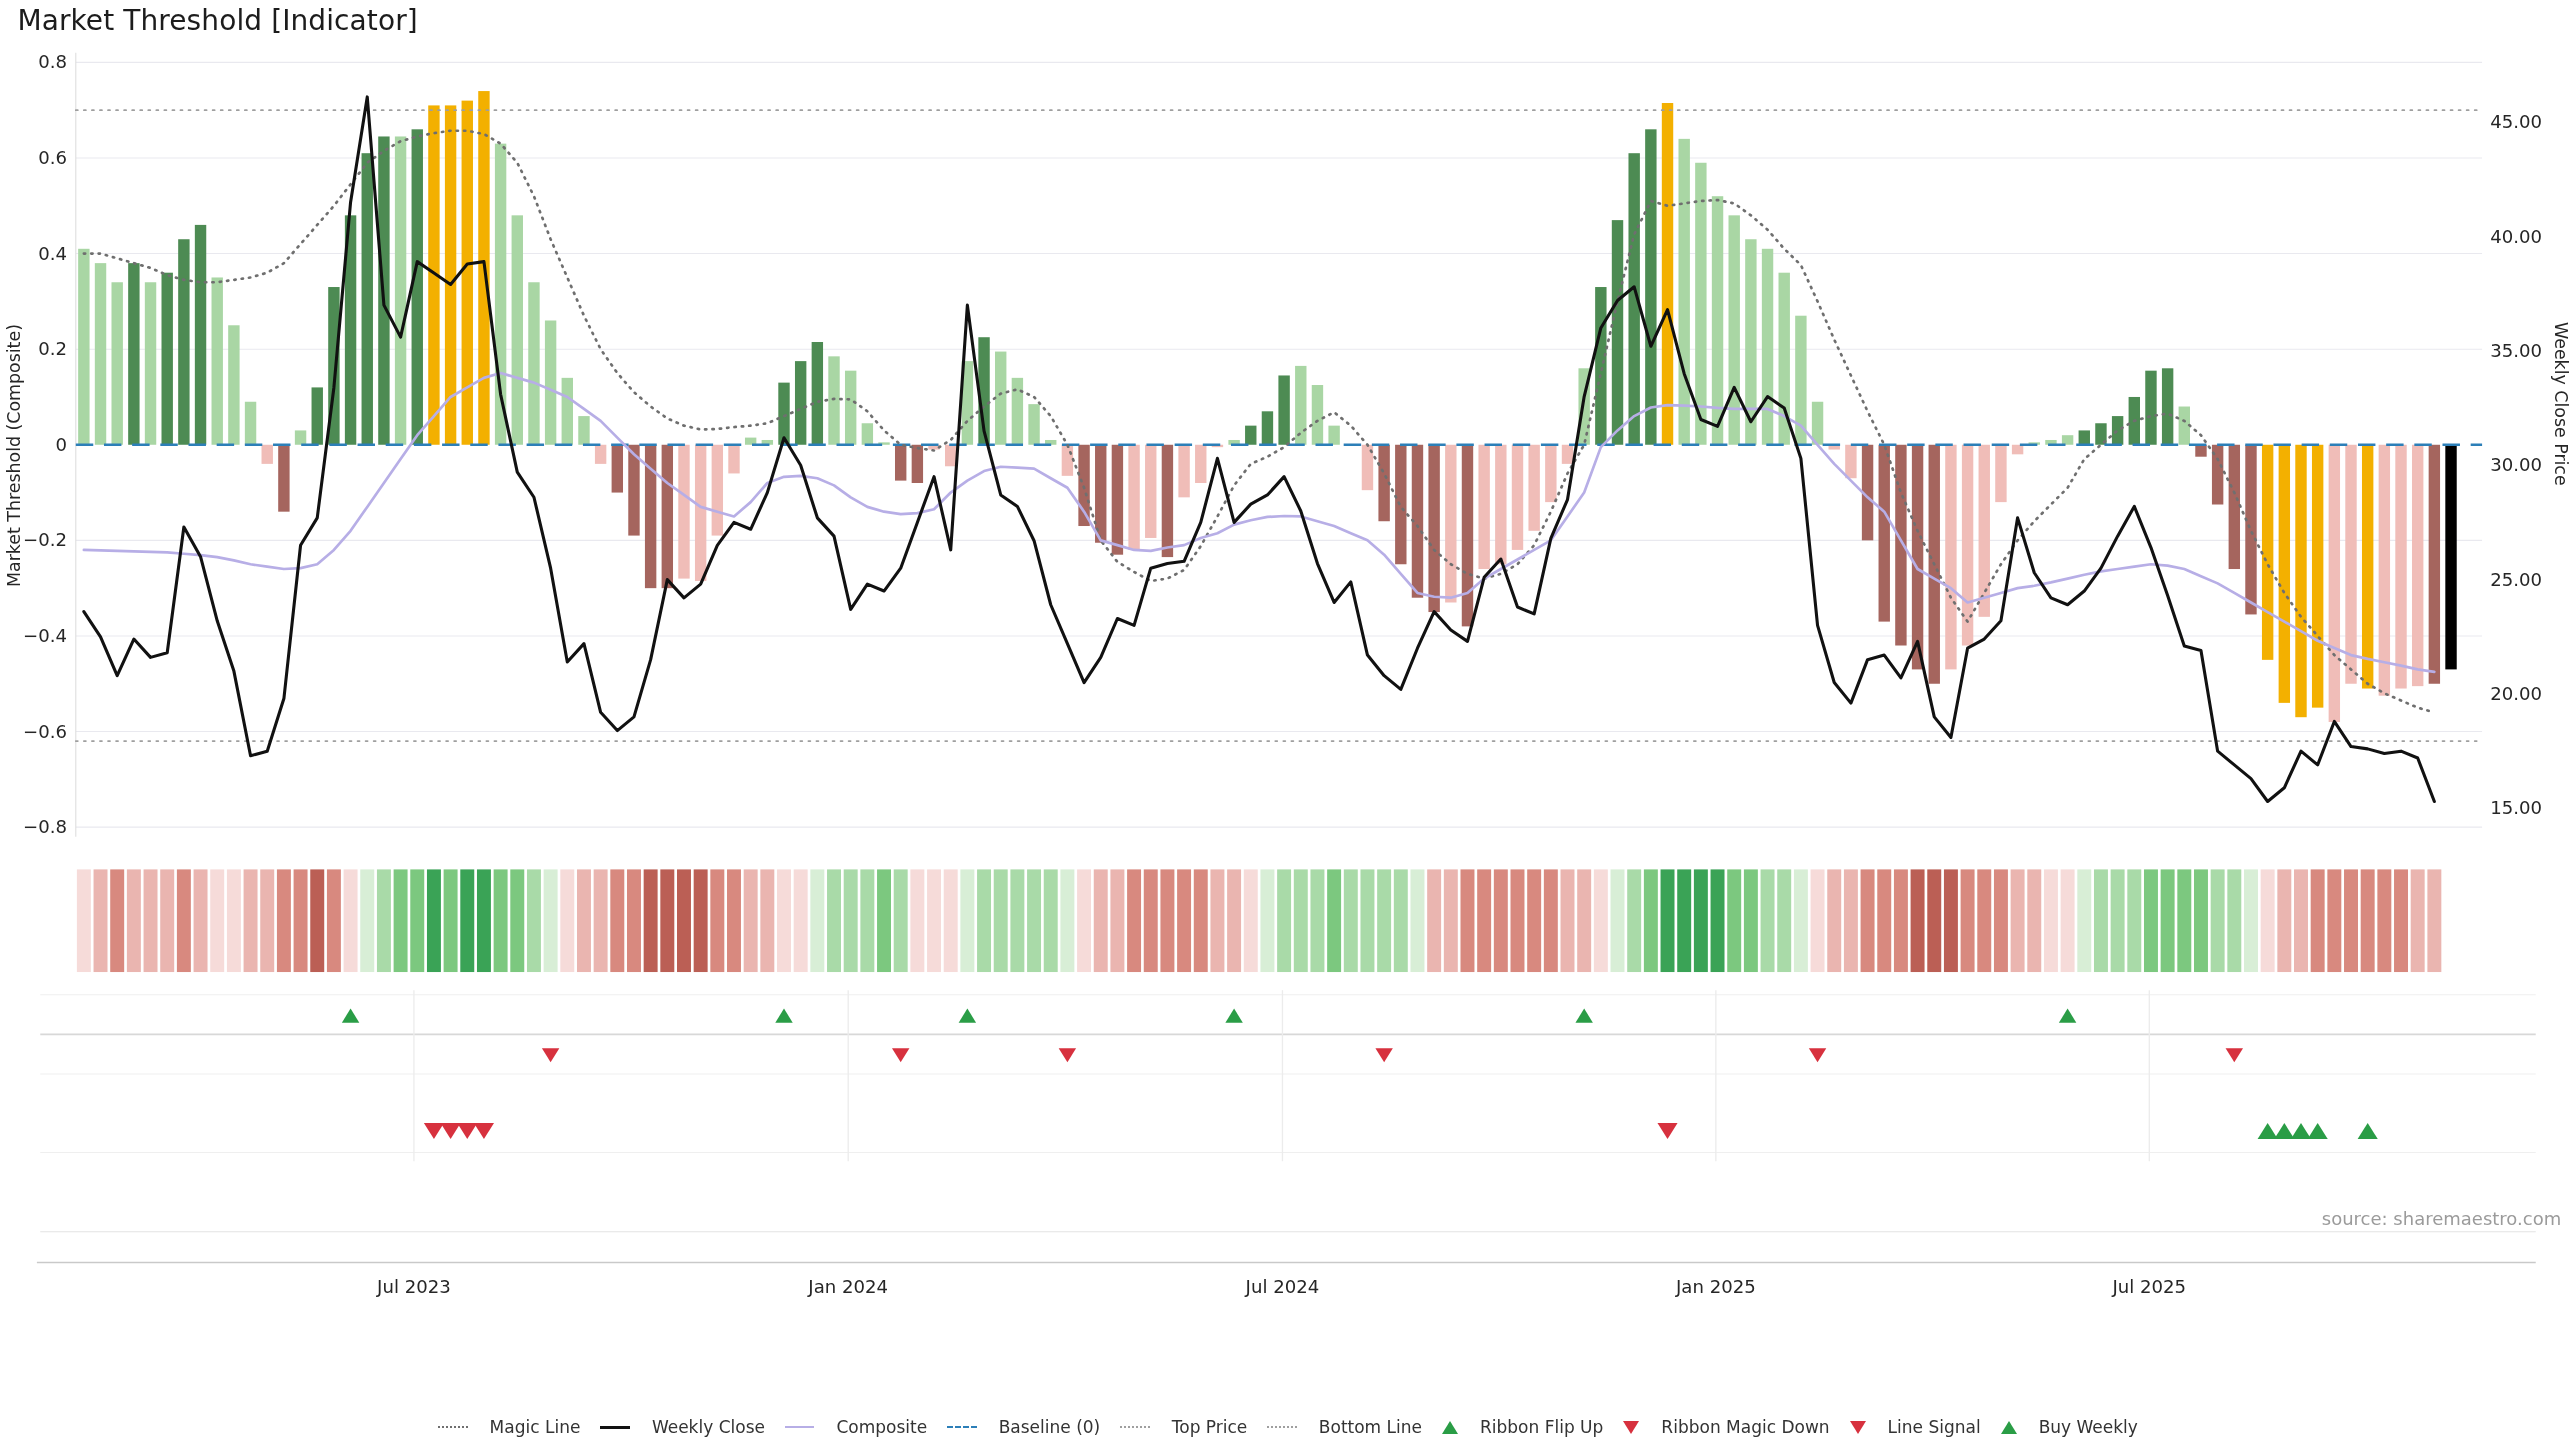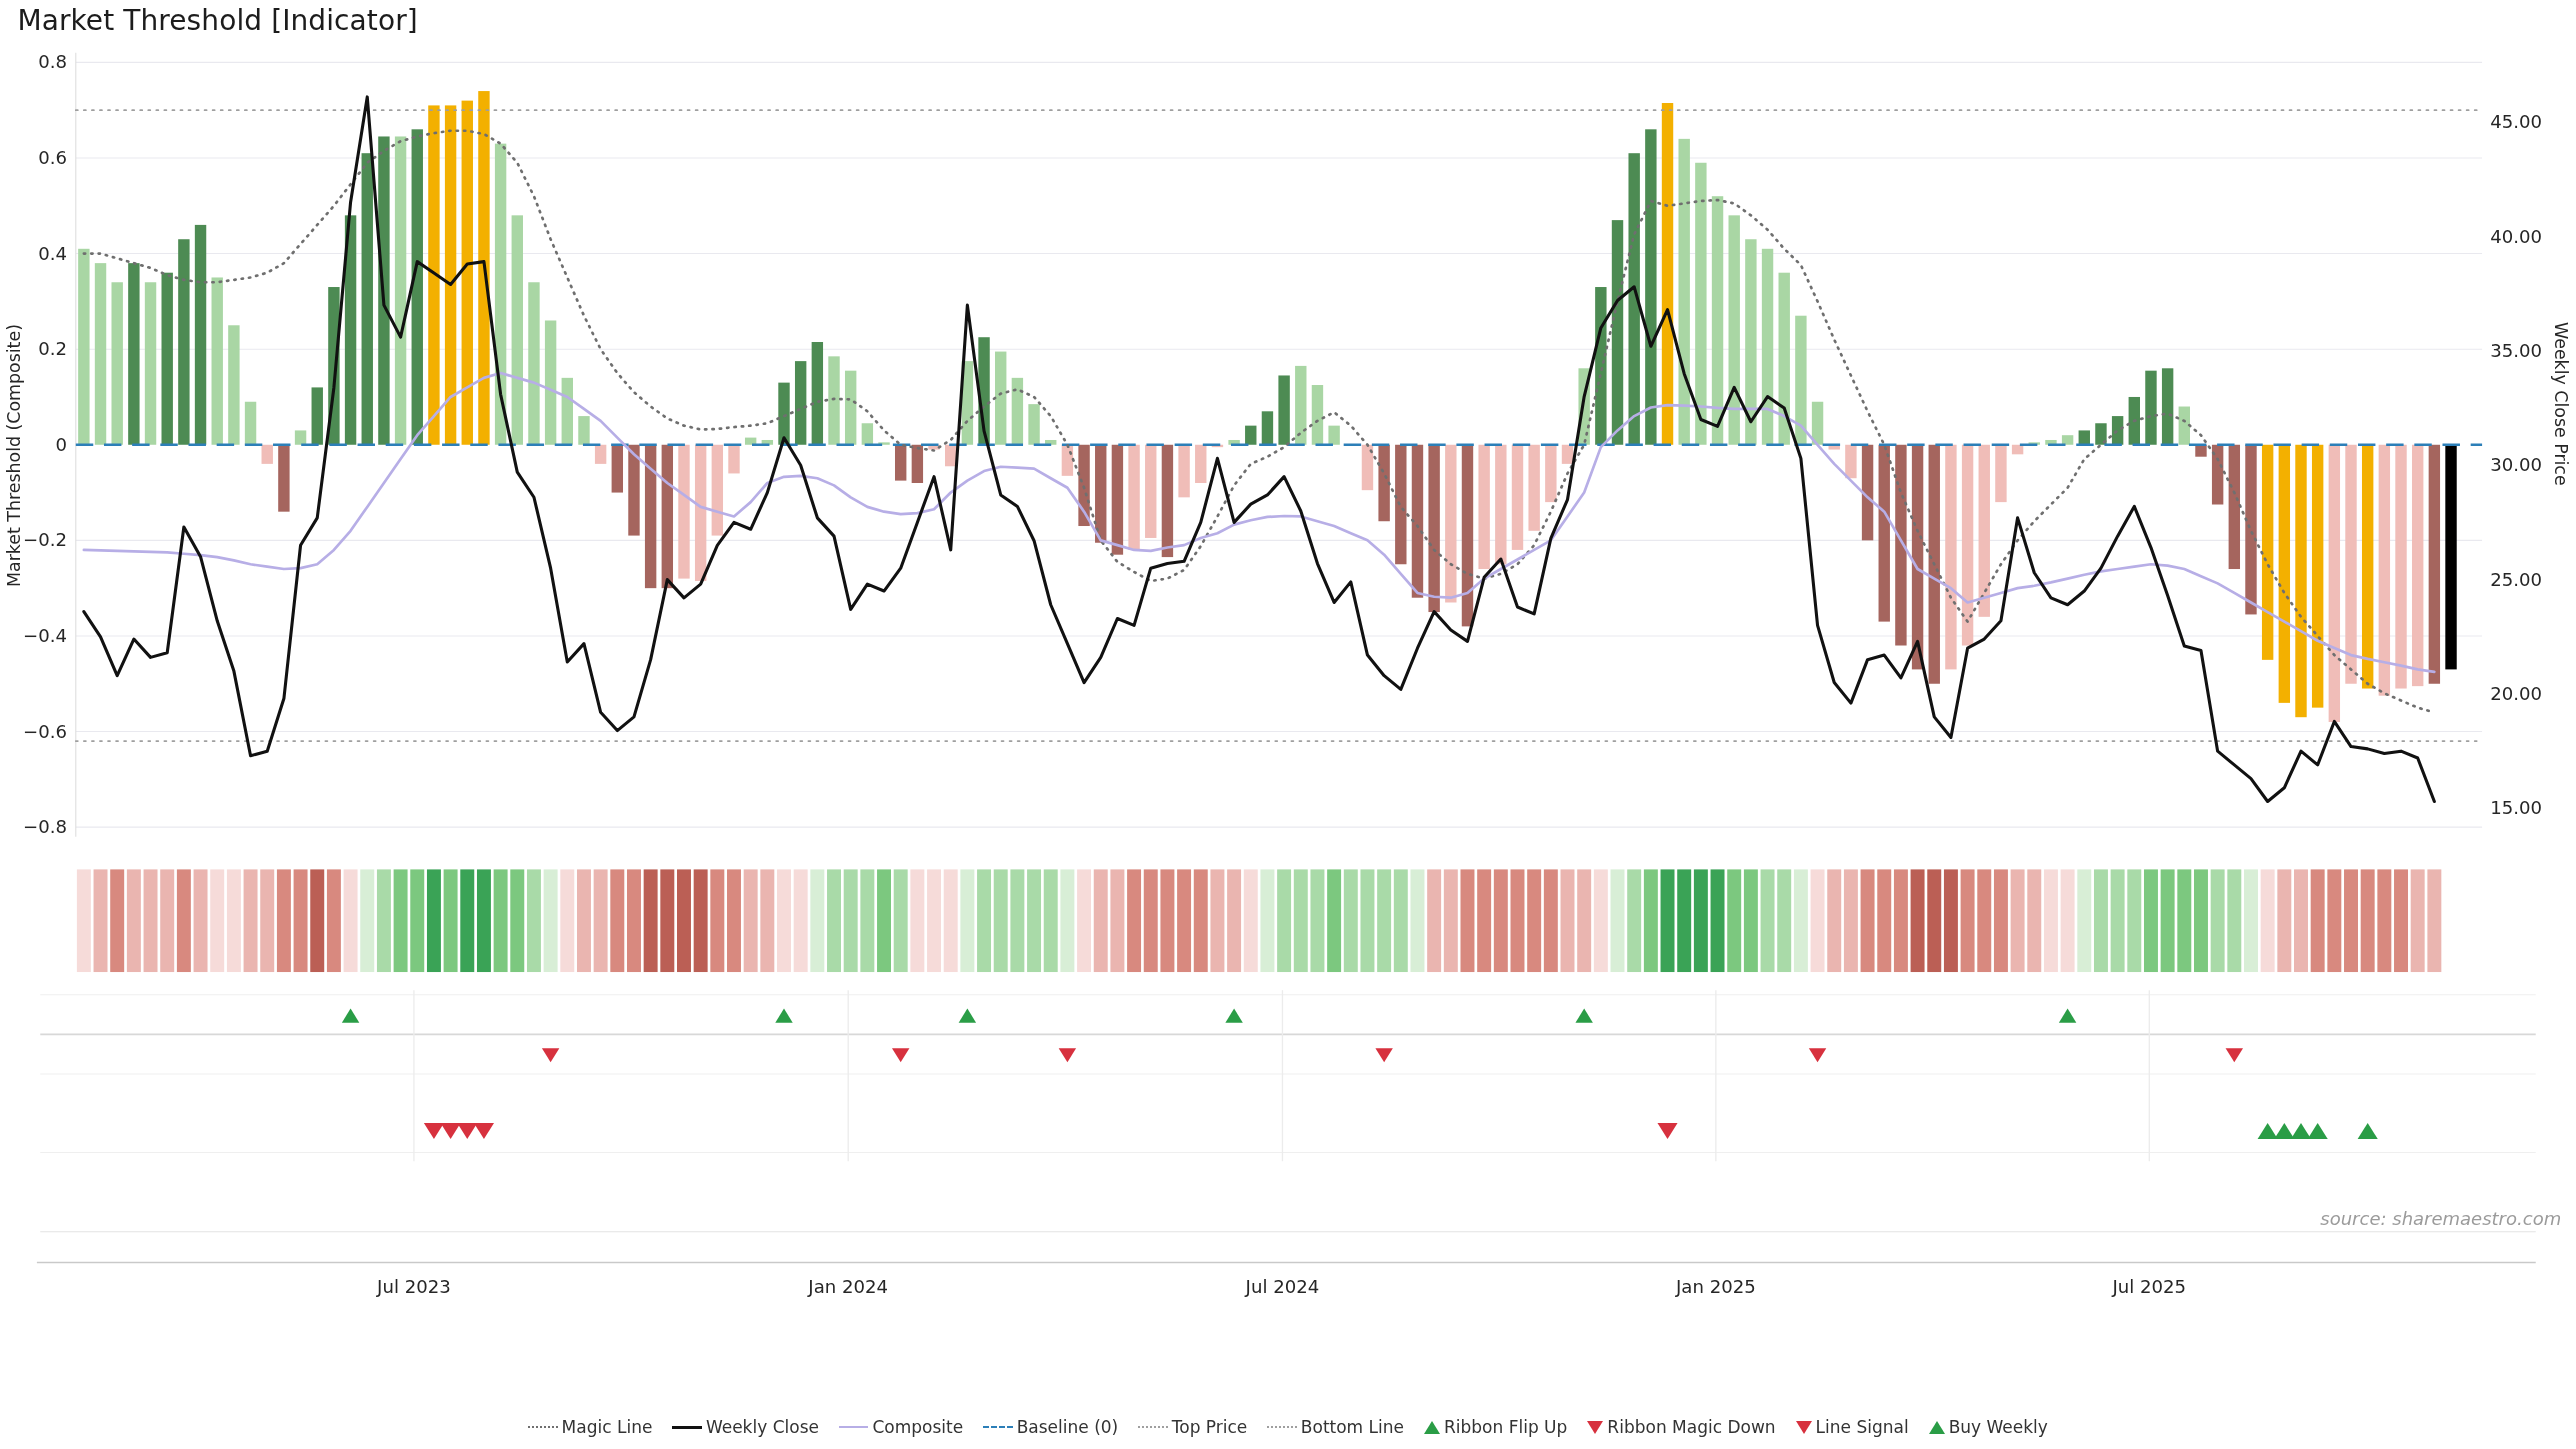--- a/index.html
+++ b/index.html
@@ -4,25 +4,25 @@
 <style>
   html,body{margin:0;padding:0;background:#ffffff;}
   body{width:2576px;height:1449px;position:relative;overflow:hidden;
        font-family:"DejaVu Sans","Liberation Sans",sans-serif;}
   .stage{position:absolute;inset:0;}
   .title{position:absolute;left:17.4px;top:4px;font-size:28px;color:#1c1c1c;letter-spacing:0.1px;}
   .ylab-left{position:absolute;left:4px;top:305px;height:282px;writing-mode:vertical-rl;
              transform:rotate(180deg);font-size:17.4px;color:#262626;display:flex;align-items:center;}
   .ylab-right{position:absolute;right:5.4px;top:322px;height:295px;writing-mode:vertical-rl;
               font-size:17.4px;color:#262626;display:flex;align-items:center;}
-  .source{position:absolute;right:14.8px;top:1208px;font-size:18px;color:#9b9b9b;font-style:italic;}
+  .source{position:absolute;right:14.8px;top:1208px;font-size:18px;color:#9b9b9b;}
   #plot{position:absolute;left:0;top:0;}
   #legend{position:absolute;left:0;right:0;top:1417px;display:flex;justify-content:center;
           align-items:center;gap:20px;font-size:17px;color:#333;}
-  .lg-item{display:flex;align-items:center;gap:4px;white-space:nowrap;text-align:right;}
+  .lg-item{display:flex;align-items:center;gap:22px;white-space:nowrap;text-align:right;}
   .lg-line{display:inline-block;width:29.5px;height:0;}
   .lg-dotted{border-top:2.7px dotted #6f6f6f;}
   .lg-solid-black{border-top:3.4px solid #111;}
   .lg-solid-lav{border-top:2.7px solid #b7aee6;}
   .lg-dash-blue{border-top:2.7px dashed #2c7fb8;}
   .lg-dotted-grey{border-top:2px dotted #9f9f9f;}
   .lg-tri{display:inline-block;width:0;height:0;}
   .lg-tri-up{border-left:8.7px solid transparent;border-right:8.7px solid transparent;border-bottom:13.4px solid #2a9d46;}
   .lg-tri-down{border-left:8.7px solid transparent;border-right:8.7px solid transparent;border-top:13.4px solid #d7313e;}
 </style>

